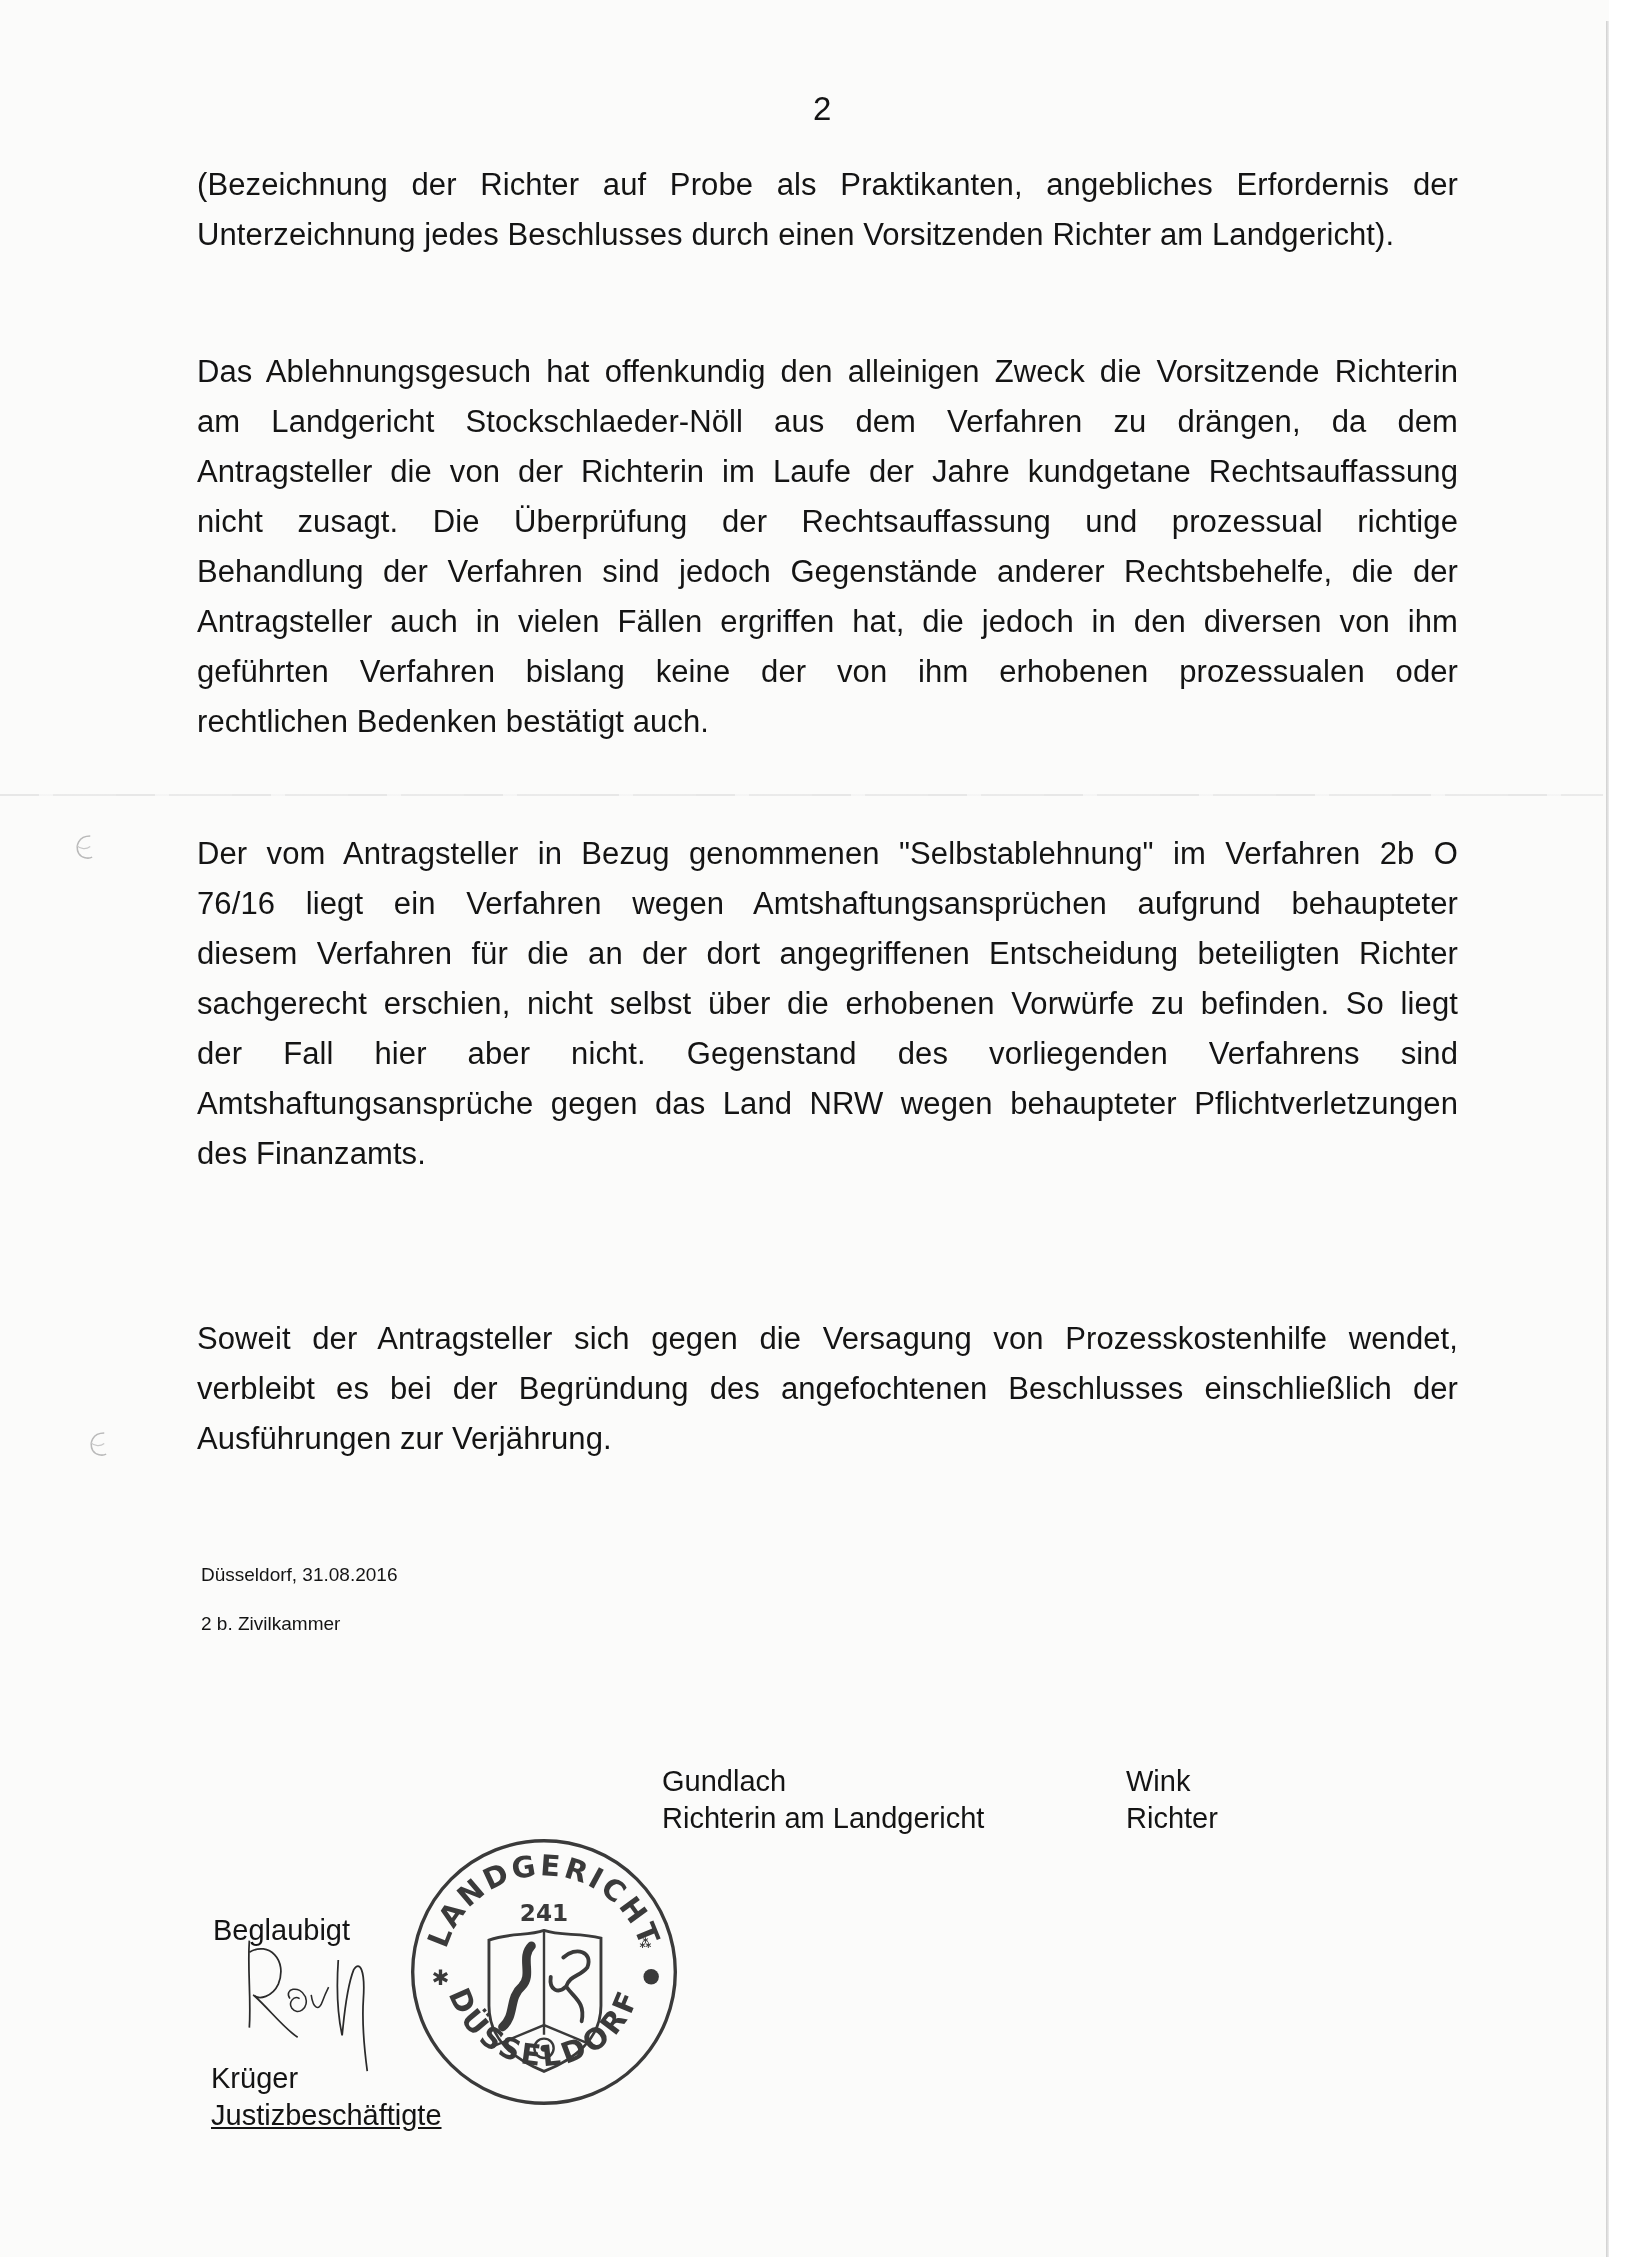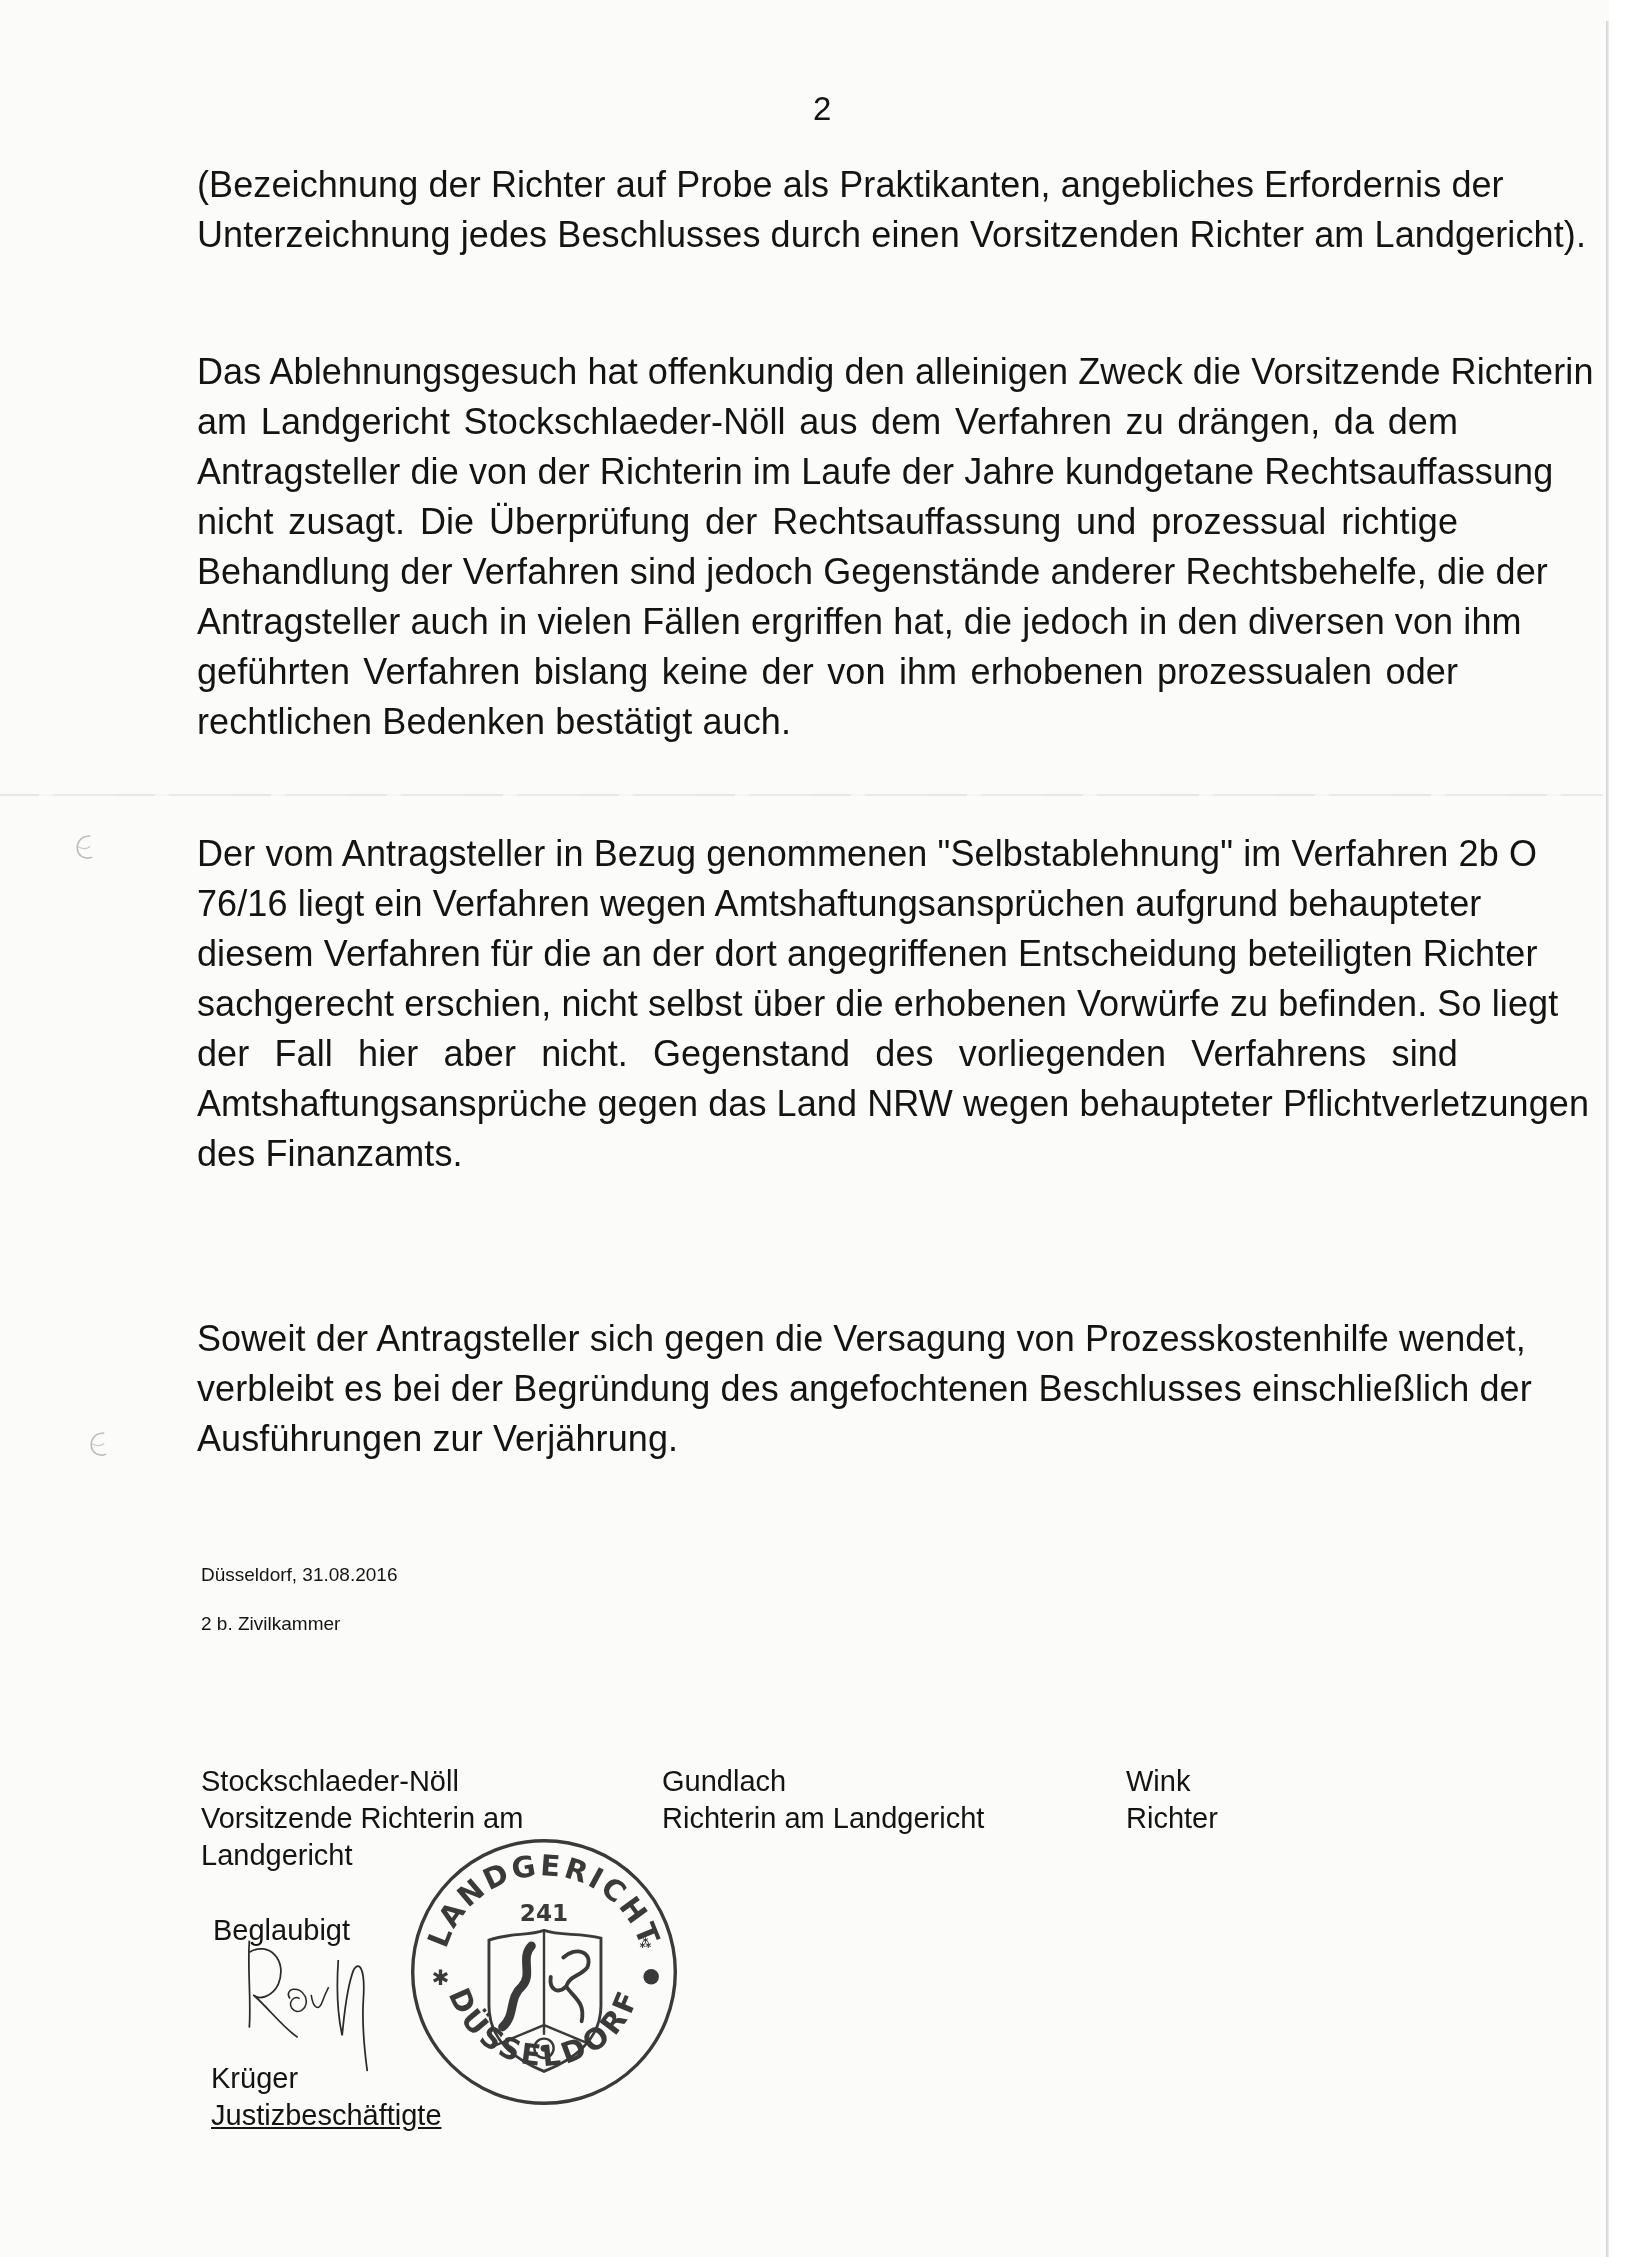--- a/index.html
+++ b/index.html
@@ -49,21 +49,21 @@
     .page-number {
       position: absolute;
       left: 813px; top: 89px;
       font-size: 33px;
       line-height: 39px;
     }
     .para {
       position: absolute;
       left: 197px;
       width: 1261px;
-      font-size: 36px;
+      font-size: 31px;
       line-height: 50px;
       text-align: justify;
       text-align-last: left;
       letter-spacing: 0.1px;
     }
     .para-line {
       display: block;
       text-align: justify;
       text-align-last: justify;
       white-space: nowrap;
@@ -171,25 +171,20 @@
     <span class="para-line">Soweit der Antragsteller sich gegen die Versagung von Prozesskostenhilfe wendet,</span>
     <span class="para-line">verbleibt es bei der Begründung des angefochtenen Beschlusses einschließlich der</span>
     <span class="para-line last">Ausführungen zur Verjährung.</span>
   </div>
 
   <div class="closing">
     <div>Düsseldorf, 31.08.2016</div>
     <div>2 b. Zivilkammer</div>
   </div>
 
-  <div class="sig-col c1">
-    <span class="sig-line">Stockschlaeder-Nöll</span>
-    <span class="sig-line">Vorsitzende Richterin am</span>
-    <span class="sig-line">Landgericht</span>
-  </div>
   <div class="sig-col c2">
     <span class="sig-line">Gundlach</span>
     <span class="sig-line">Richterin am Landgericht</span>
   </div>
   <div class="sig-col c3">
     <span class="sig-line">Wink</span>
     <span class="sig-line">Richter</span>
   </div>
 
   <div class="certification">

